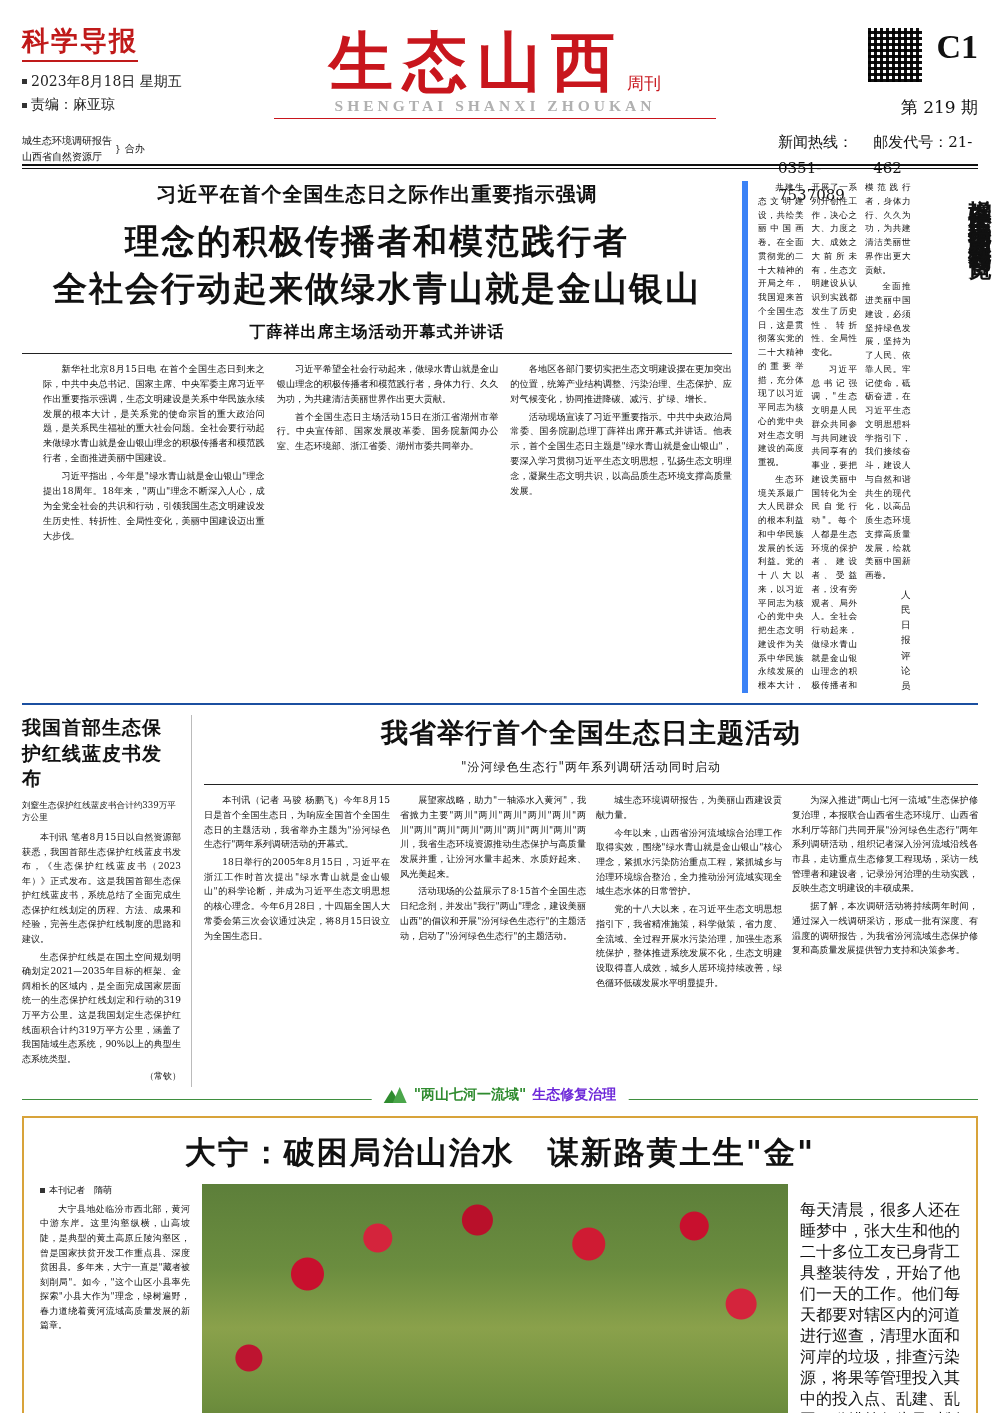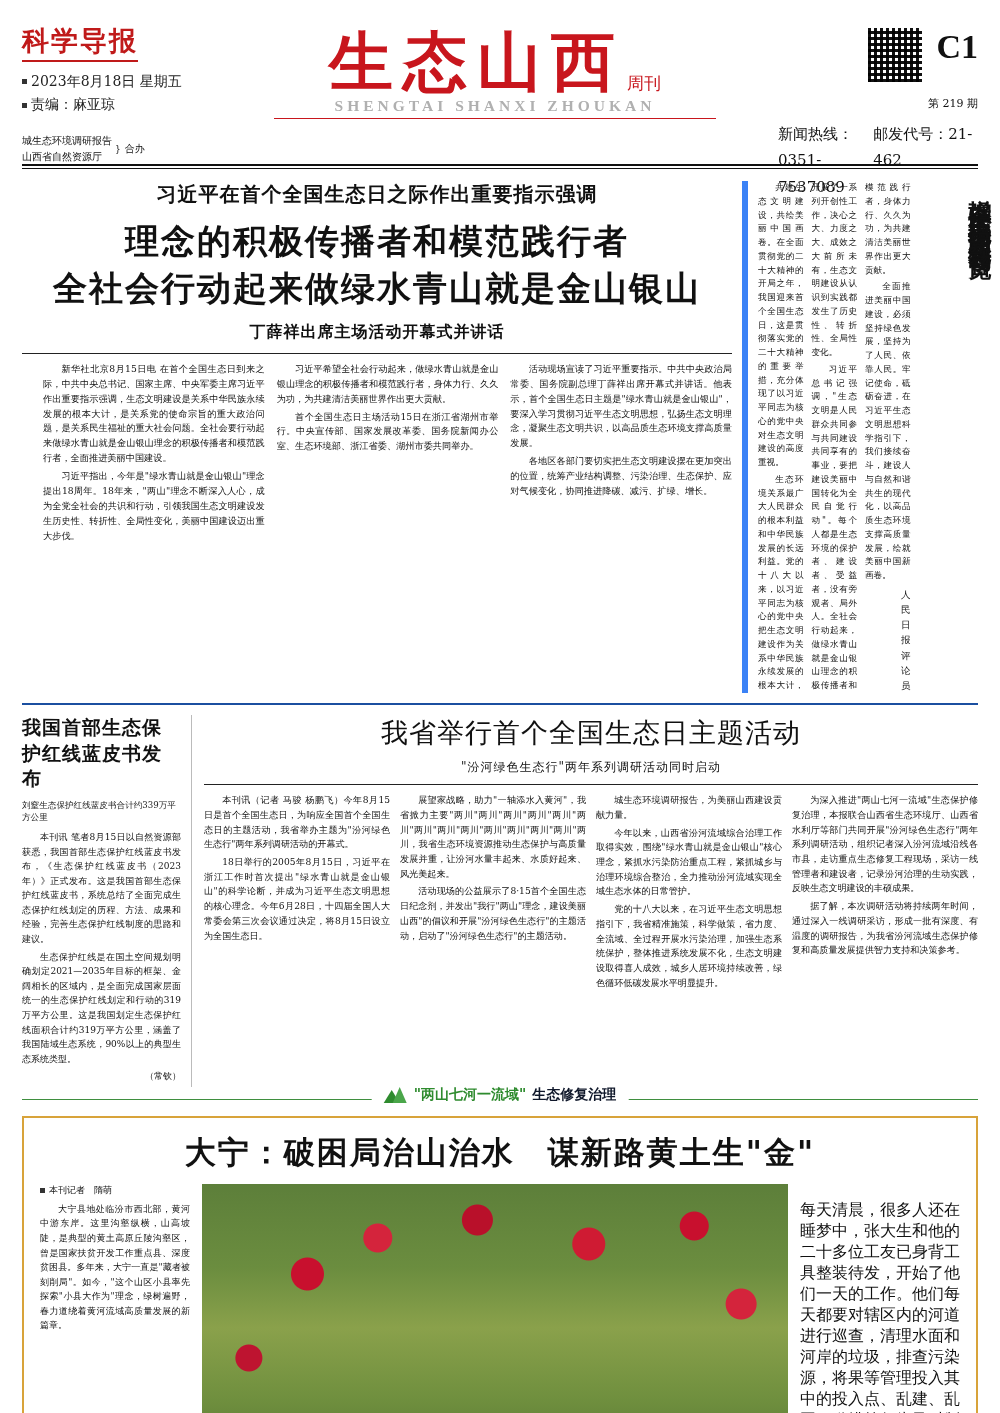--- a/index.html
+++ b/index.html
@@ -48,21 +48,21 @@
   .mh-rule { border-bottom:1px solid #c8161d; width:78%; margin:3px auto 0; }
 
   .mh-right { width:200px; flex:0 0 200px; text-align:right; padding-top:2px; }
   .mh-c1 { font-size:34px; font-weight:700; font-family:"Liberation Serif", serif; }
   .qr { width:54px; height:54px; background:
       repeating-linear-gradient(0deg,#111 0 3px,#fff 3px 6px),
       repeating-linear-gradient(90deg,#111 0 3px,transparent 3px 6px);
     background-blend-mode:multiply; display:inline-block; margin-right:6px; vertical-align:top;
   }
   .mh-qr-row { display:flex; justify-content:flex-end; align-items:flex-start; gap:8px; }
-  .mh-issue { font-size:11px; margin-top:14px; }
+  .mh-issue { font-size:17px; margin-top:14px; }
   .mh-contact { margin-top:10px; font-size:15px; line-height:1.75; text-align:left; }
   .mh-contact .row { display:flex; gap:10px; }
   .mh-contact .row span:first-child { width:104px; }
 
   .mast-rule { border-top:2px solid #111; margin-top:4px; }
   .mast-rule2 { border-top:1px solid #111; margin-top:2px; }
 
   
   .lead { display:flex; padding-top:12px; }
   .lead-main { flex:1; padding-right:10px; }
@@ -88,37 +88,37 @@
   .side-sign { text-align:right; font-size:9.5px; margin-top:4px;margin-left:36px; }
 
   
   .mid-rule { border-top:2px solid #1b4fa0; margin:10px 0 0; }
   .mid { display:flex; padding-top:10px; }
   .mid-left { width:170px; flex:0 0 170px; padding-right:10px; border-right:1px solid #bbb; }
   .mid-left h2 { font-size:19px; font-weight:700; line-height:1.35; margin:0 0 8px; letter-spacing:1px; }
   .mid-left .byline { font-size:8.6px; color:#222; margin-bottom:6px; }
   .mid-left p { font-size:9px; line-height:1.62; text-align:justify; text-indent:2em; margin:0 0 3px; }
   .mid-right { flex:1; padding-left:12px; }
-  .mid-head { text-align:center; font-size:27px; font-weight:400; letter-spacing:1px; }
+  .mid-head { text-align:center; font-size:27px; font-weight:700; letter-spacing:1px; }
   .mid-sub { text-align:center; font-size:12px; margin-top:8px; letter-spacing:1px; }
   .mid-rule2 { border-bottom:1px solid #222; margin:8px 0 8px; }
   .cols4 { display:flex; gap:10px; font-size:9.1px; line-height:1.62; text-align:justify; }
   .cols4 > div { flex:1; }
   .cols4 p { margin:0 0 3px; text-indent:2em; }
 
   
   .banner-wrap { margin-top:12px; position:relative; }
   .banner-line { border-top:1px solid #3f8f3f; }
   .banner-pill {
     position:absolute; left:50%; top:-13px; transform:translateX(-50%);
     background:#fff; padding:0 12px; display:flex; align-items:center; gap:6px;
     font-size:14px; font-weight:700; white-space:nowrap;
   }
   .banner-pill .g { color:#2e8b2e; }
-  .banner-pill .b { color:#0f172a; }
+  .banner-pill .b { color:#6d28d9; }
   .banner-icon { width:24px; height:16px; position:relative; }
   .banner-icon:before{content:"";position:absolute;left:0;bottom:0;border-left:8px solid transparent;border-right:8px solid transparent;border-bottom:13px solid #2e8b2e;}
   .banner-icon:after{content:"";position:absolute;left:9px;bottom:0;border-left:7px solid transparent;border-right:7px solid transparent;border-bottom:16px solid #4aa64a;}
 
   
   .feature { border:2px solid #d8a33a; margin-top:16px; padding:14px 16px 10px; height:430px; position:relative; }
   .feat-head { text-align:center; font-size:31px; font-weight:700; letter-spacing:2px; margin-bottom:10px; }
   .feat-body { display:flex; gap:12px; }
   .feat-col { width:150px; flex:0 0 150px; }
   .feat-col .byline { font-size:9px; margin-bottom:5px; }
@@ -205,22 +205,22 @@
       <div class="cols3">
         <div>
           <p>新华社北京8月15日电 在首个全国生态日到来之际，中共中央总书记、国家主席、中央军委主席习近平作出重要指示强调，生态文明建设是关系中华民族永续发展的根本大计，是关系党的使命宗旨的重大政治问题，是关系民生福祉的重大社会问题。全社会要行动起来做绿水青山就是金山银山理念的积极传播者和模范践行者，全面推进美丽中国建设。</p>
           <p>习近平指出，今年是"绿水青山就是金山银山"理念提出18周年。18年来，"两山"理念不断深入人心，成为全党全社会的共识和行动，引领我国生态文明建设发生历史性、转折性、全局性变化，美丽中国建设迈出重大步伐。</p>
         </div>
         <div>
           <p>习近平希望全社会行动起来，做绿水青山就是金山银山理念的积极传播者和模范践行者，身体力行、久久为功，为共建清洁美丽世界作出更大贡献。</p>
           <p>首个全国生态日主场活动15日在浙江省湖州市举行。中央宣传部、国家发展改革委、国务院新闻办公室、生态环境部、浙江省委、湖州市委共同举办。</p>
         </div>
         <div>
+          <p>各地区各部门要切实把生态文明建设摆在更加突出的位置，统筹产业结构调整、污染治理、生态保护、应对气候变化，协同推进降碳、减污、扩绿、增长。</p>
           <p>活动现场宣读了习近平重要指示。中共中央政治局常委、国务院副总理丁薛祥出席开幕式并讲话。他表示，首个全国生态日主题是"绿水青山就是金山银山"，要深入学习贯彻习近平生态文明思想，弘扬生态文明理念，凝聚生态文明共识，以高品质生态环境支撑高质量发展。</p>
-          <p>各地区各部门要切实把生态文明建设摆在更加突出的位置，统筹产业结构调整、污染治理、生态保护、应对气候变化，协同推进降碳、减污、扩绿、增长。</p>
         </div>
       </div>
     </div>
 
     <div class="lead-side">
       <div class="side-body">
         <p>共建生态文明建设，共绘美丽中国画卷。在全面贯彻党的二十大精神的开局之年，我国迎来首个全国生态日，这是贯彻落实党的二十大精神的重要举措，充分体现了以习近平同志为核心的党中央对生态文明建设的高度重视。</p>
         <p>生态环境关系最广大人民群众的根本利益和中华民族发展的长远利益。党的十八大以来，以习近平同志为核心的党中央把生态文明建设作为关系中华民族永续发展的根本大计，开展了一系列开创性工作，决心之大、力度之大、成效之大前所未有，生态文明建设从认识到实践都发生了历史性、转折性、全局性变化。</p>
         <p>习近平总书记强调，"生态文明是人民群众共同参与共同建设共同享有的事业，要把建设美丽中国转化为全民自觉行动"。每个人都是生态环境的保护者、建设者、受益者，没有旁观者、局外人。全社会行动起来，做绿水青山就是金山银山理念的积极传播者和模范践行者，身体力行、久久为功，为共建清洁美丽世界作出更大贡献。</p>
         <p>全面推进美丽中国建设，必须坚持绿色发展，坚持为了人民、依靠人民。牢记使命，砥砺奋进，在习近平生态文明思想科学指引下，我们接续奋斗，建设人与自然和谐共生的现代化，以高品质生态环境支撑高质量发展，绘就美丽中国新画卷。</p>

